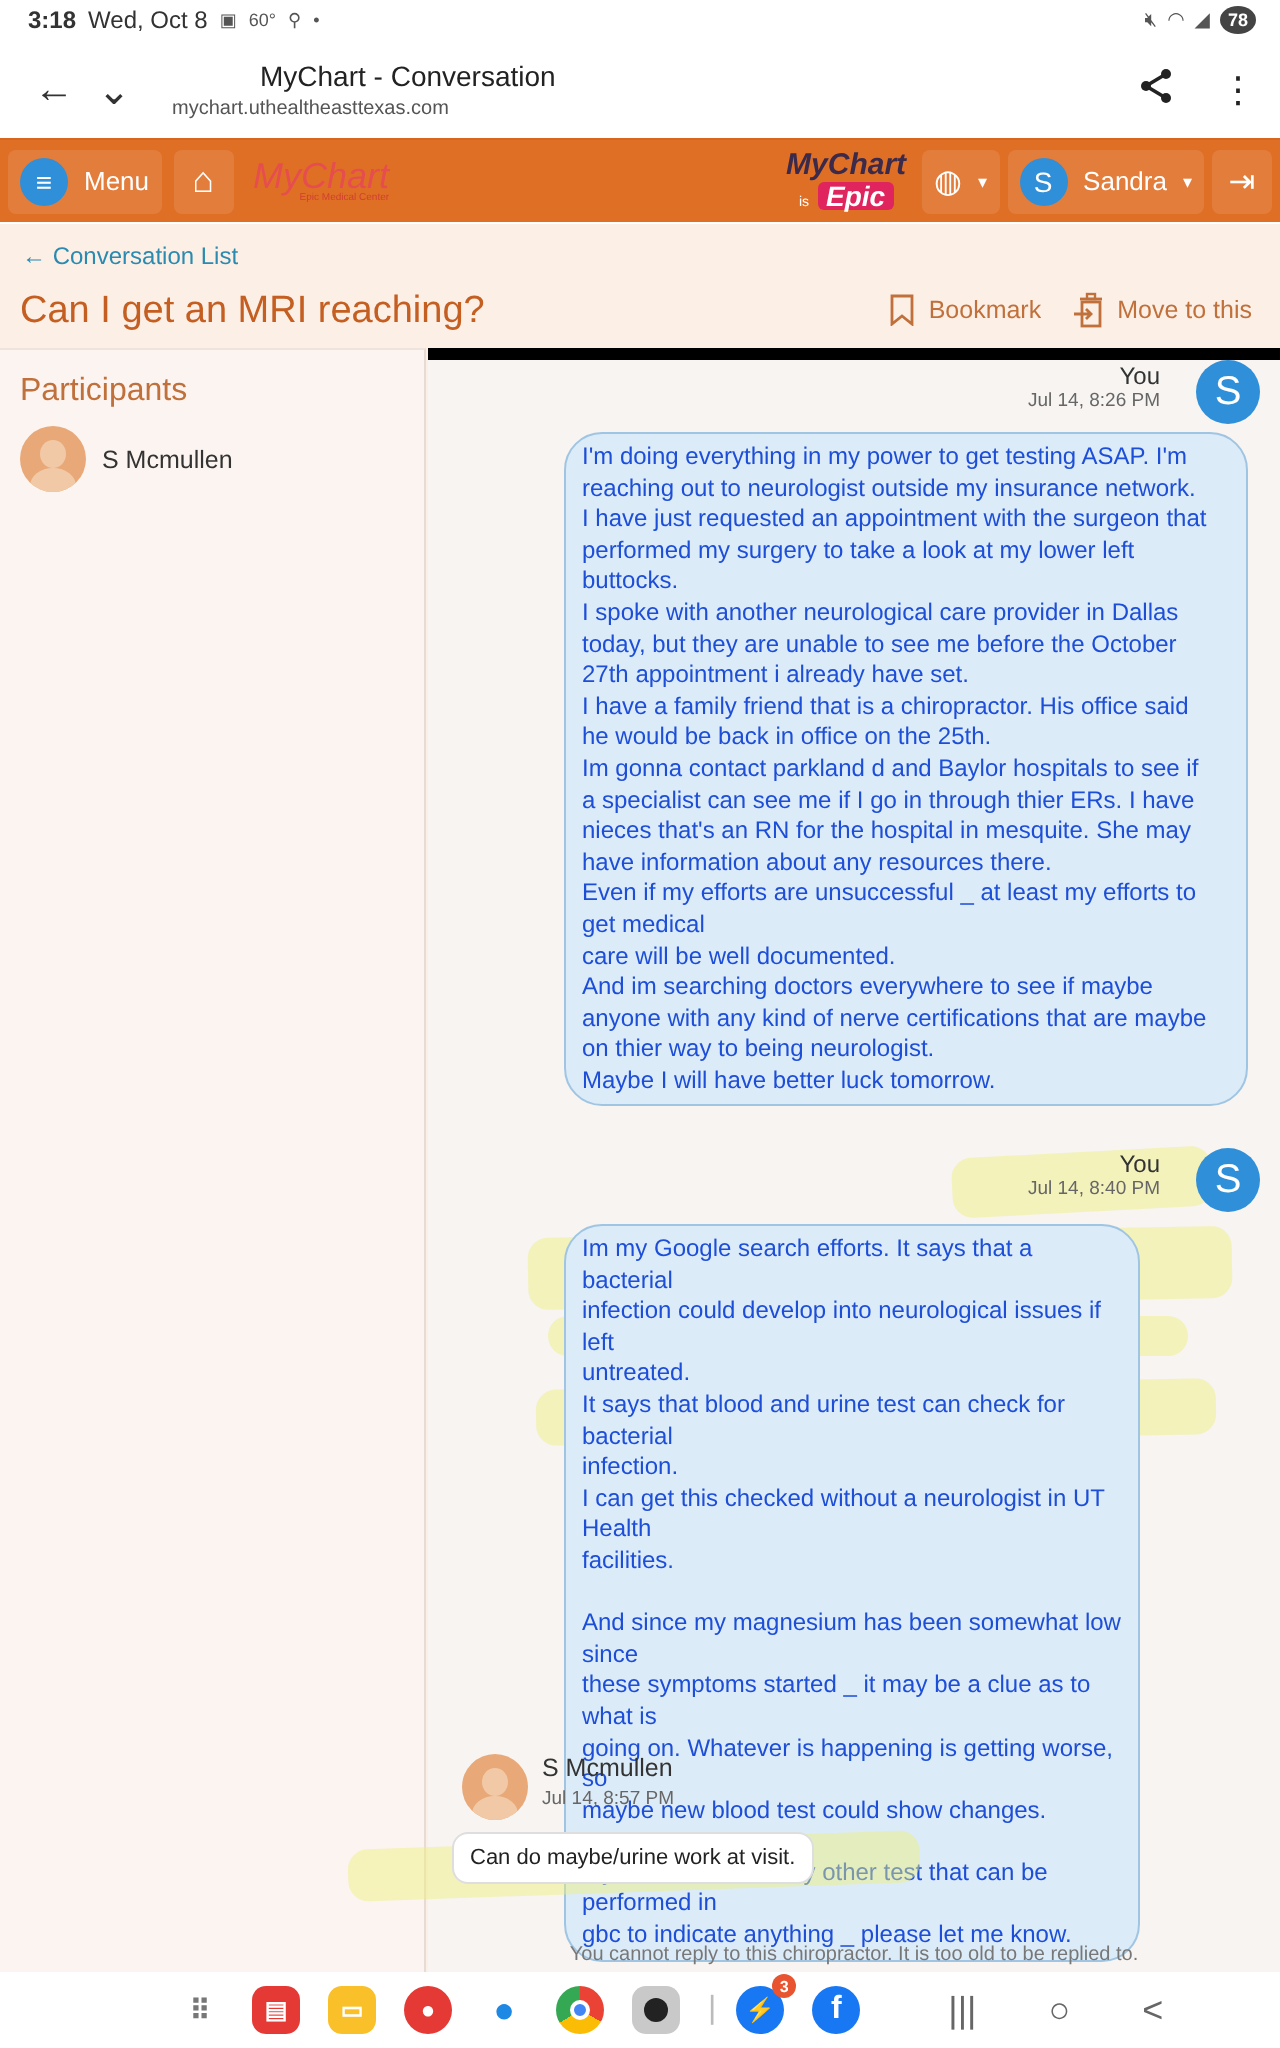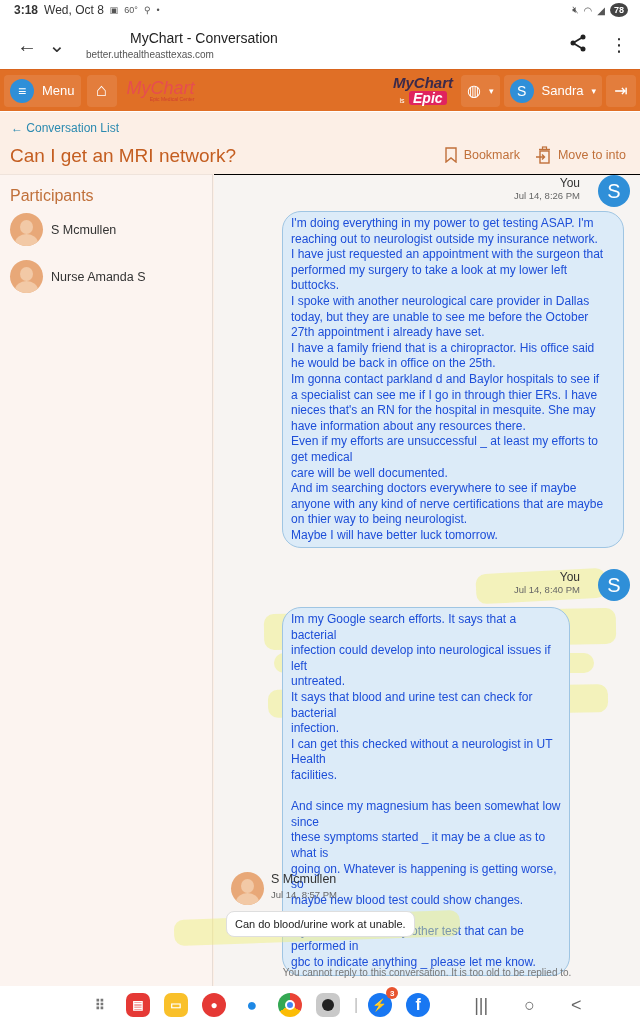--- a/index.html
+++ b/index.html
@@ -40,21 +40,21 @@
   .actions2 { position: absolute; top: 34px; right: 14px; display: flex; gap: 16px; color: #c0703a; font-size: 12.5px; align-items: center; }
   .actions2 .a { display: flex; align-items: center; gap: 6px; }
 
   .sidebar { position: absolute; top: 62px; left: 0; width: 213px; height: 812px; background: #fcf4f0; border-right: 1px solid #e7dcd5; border-top: 1px solid #efe3db; }
   .sidebar h3 { position: absolute; top: 12px; left: 10px; font-weight: normal; font-size: 16px; color: #c0703a; }
   .participant { position: absolute; left: 10px; display: flex; align-items: center; gap: 8px; font-size: 12.5px; color: #333; }
   .avatar-o { width: 33px; height: 33px; border-radius: 50%; background: #e8a878; position: relative; overflow: hidden; }
   .avatar-o::before { content: ""; position: absolute; left: 10px; top: 7px; width: 13px; height: 14px; border-radius: 50%; background: #f2c9a6; }
   .avatar-o::after { content: ""; position: absolute; left: 5px; top: 21px; width: 23px; height: 18px; border-radius: 50% 50% 0 0; background: #f2c9a6; }
 
-  .main { position: absolute; top: 62px; left: 214px; width: 426px; height: 812px; background: #f7f4f2; border-top: 1px solid #000000; }
+  .main { position: absolute; top: 62px; left: 214px; width: 426px; height: 812px; background: #f7f4f2; border-top: 6px solid #000000; }
 
   .msg-head { position: absolute; text-align: right; }
   .msg-head .who { font-size: 12px; color: #333; }
   .msg-head .when { font-size: 9.5px; color: #666; margin-top: 0; }
   .avatar-s { position: absolute; width: 32px; height: 32px; border-radius: 50%; background: #2f8fd8; color: #fff; font-size: 20px; display: flex; align-items: center; justify-content: center; }
   .bubble { position: absolute; background: #dcebf8; border: 1px solid #9fc5e3; border-radius: 19px; padding: 4px 8px; font-size: 12px; line-height: 15.6px; color: #1d4ed8; white-space: pre-wrap; }
   .bubble-in { position: absolute; background: #fff; border: 1px solid #dedede; border-radius: 8px; padding: 6px 8px; font-size: 11px; color: #222; }
   .hl { position: absolute; background: rgba(238, 240, 120, 0.45); border-radius: 10px; }
   .in-head .who { font-size: 12.5px; color: #333; }
   .in-head .when { font-size: 9.5px; color: #666; margin-top: 3px; }
@@ -84,21 +84,21 @@
     <span>◢</span>
     <span class="battery">78</span>
   </div>
 </div>
 
 <div class="browserbar">
   <span class="nav">←</span>
   <span class="nav">⌄</span>
   <div class="titles">
     <div class="t">MyChart - Conversation</div>
-    <div class="u">better.uthealtheasttexas.com</div>
+    <div class="u">mychart.uthealtheasttexas.com</div>
   </div>
   <div class="actions">
     <span>
       <svg width="20" height="20" viewBox="0 0 20 20">
           <circle cx="15" cy="4" r="2.5" fill="#222"></circle>
           <circle cx="5" cy="10" r="2.5" fill="#222"></circle>
           <circle cx="15" cy="16" r="2.5" fill="#222"></circle>
           <line x1="15" y1="4" x2="5" y2="10" stroke="#222" stroke-width="1.8"></line>
           <line x1="5" y1="10" x2="15" y2="16" stroke="#222" stroke-width="1.8"></line>
         </svg>
@@ -132,48 +132,44 @@
     <span>Sandra</span>
     <span style="font-size:9px;">▾</span>
   </div>
   <div class="hbtn" style="margin-left:4px; width:30px; justify-content:center;">
     <span style="font-size:16px;">⇥</span>
   </div>
 </div>
 
 <div class="page">
   <a class="convlist">← Conversation List</a>
-  <h1 class="pagetitle" style="font-weight:normal;">Can I get an MRI network?</h1>
+  <h1 class="pagetitle" style="font-weight:normal;">Can I get an MRI reaching?</h1>
   <div class="actions2">
     <div class="a">
       <svg width="14" height="16" viewBox="0 0 14 16">
           <path d="M2 1h10v14l-5-4-5 4z" fill="none" stroke="#c0703a" stroke-width="1.4"></path>
         </svg>
       <span>Bookmark</span>
     </div>
     <div class="a">
       <svg width="16" height="18" viewBox="0 0 16 18">
           <rect x="4" y="5" width="9" height="12" fill="none" stroke="#c0703a" stroke-width="1.4"></rect>
           <line x1="3" y1="3.5" x2="14" y2="3.5" stroke="#c0703a" stroke-width="1.4"></line>
           <rect x="6.5" y="1" width="4" height="2.5" fill="none" stroke="#c0703a" stroke-width="1.2"></rect>
           <path d="M0 11h8M6 8.5l2.5 2.5L6 13.5" fill="none" stroke="#c0703a" stroke-width="1.4"></path>
         </svg>
-      <span>Move to into</span>
+      <span>Move to this</span>
     </div>
   </div>
 
   <div class="sidebar">
     <h3>Participants</h3>
     <div class="participant" style="top:38px;">
       <div class="avatar-o"></div>
       <span>S Mcmullen</span>
-    </div>
-    <div class="participant" style="top:85px;">
-      <div class="avatar-o"></div>
-      <span>Nurse Amanda S</span>
     </div>
   </div>
 
   <div class="main">
 
     <div class="msg-head" style="top:1px; right:60px;">
       <div class="who">You</div>
       <div class="when">Jul 14, 8:26 PM</div>
     </div>
     <div class="avatar-s" style="top:0px; right:10px;">S</div>
@@ -224,23 +220,23 @@
 
 If you can think of any other test that can be performed in
 gbc to indicate anything _ please let me know.</div>
 
     <div class="avatar-o" style="position:absolute; top:697px; left:17px;"></div>
     <div class="in-head" style="position:absolute; top:697px; left:57px;">
       <div class="who">S Mcmullen</div>
       <div class="when">Jul 14, 8:57 PM</div>
     </div>
     <div class="hl" style="top:740px; left:-40px; width:286px; height:26px; transform:rotate(-2deg);"></div>
-    <div class="bubble-in" style="top:736px; left:12px;">Can do blood/urine  work at unable.</div>
-
-    <div class="noreply" style="top:792px;">You cannot reply to this conversation. It is too old to be replied to.</div>
+    <div class="bubble-in" style="top:736px; left:12px;">Can do maybe/urine  work at visit.</div>
+
+    <div class="noreply" style="top:792px;">You cannot reply to this chiropractor. It is too old to be replied to.</div>
   </div>
 </div>
 
 <div class="navbar">
   <span class="appicon" style="color:#777; font-size:14px; background:none;">⠿</span>
   <span class="appicon" style="background:#e53935;">▤</span>
   <span class="appicon" style="background:#f9c02a;">▭</span>
   <span class="appicon" style="background:#e53935; border-radius:50%;">●</span>
   <span class="appicon" style="background:none; color:#1e88e5; font-size:18px;">●</span>
   <span class="appicon" style="background:conic-gradient(#ea4335 0 33%, #fbbc05 0 66%, #34a853 0); border-radius:50%;">

